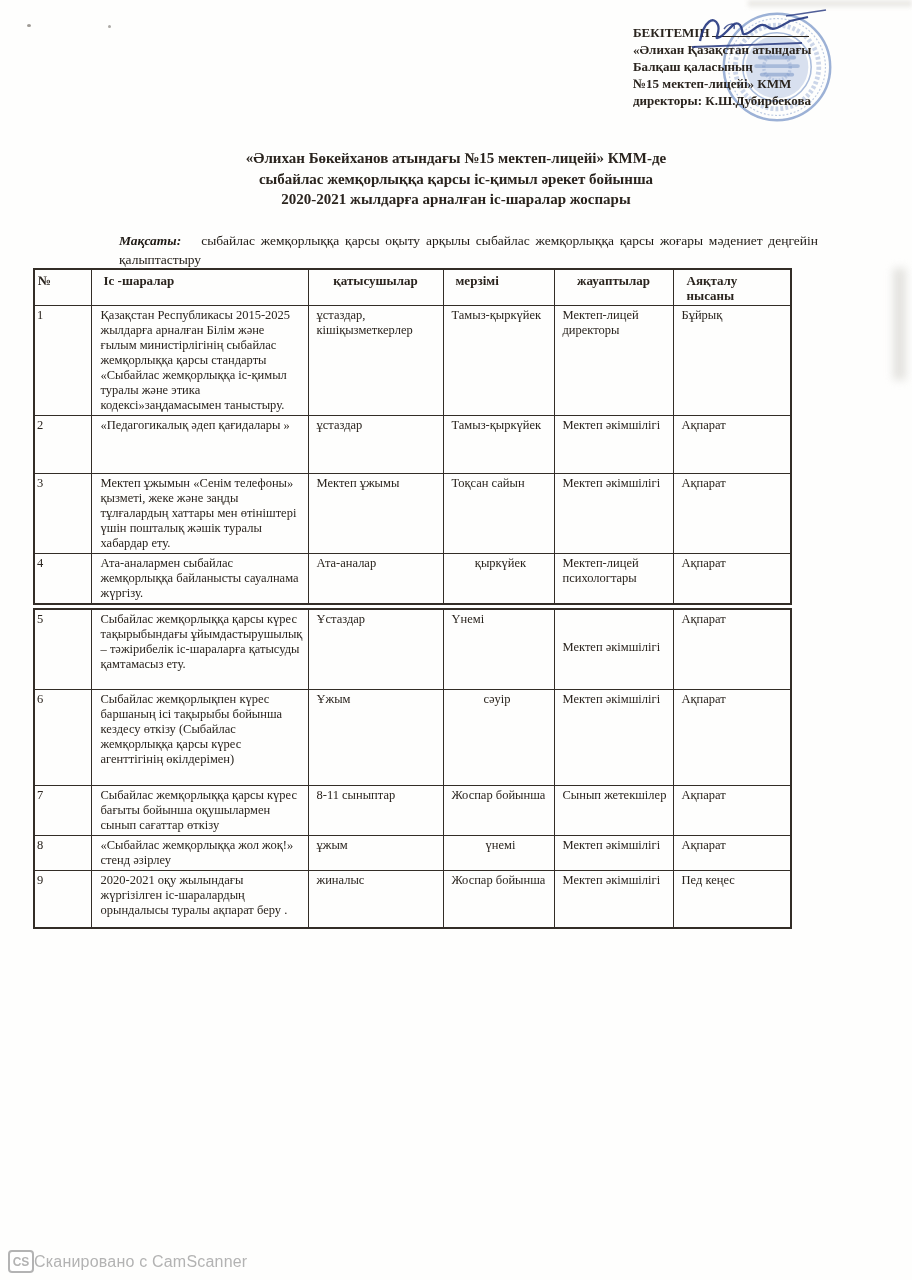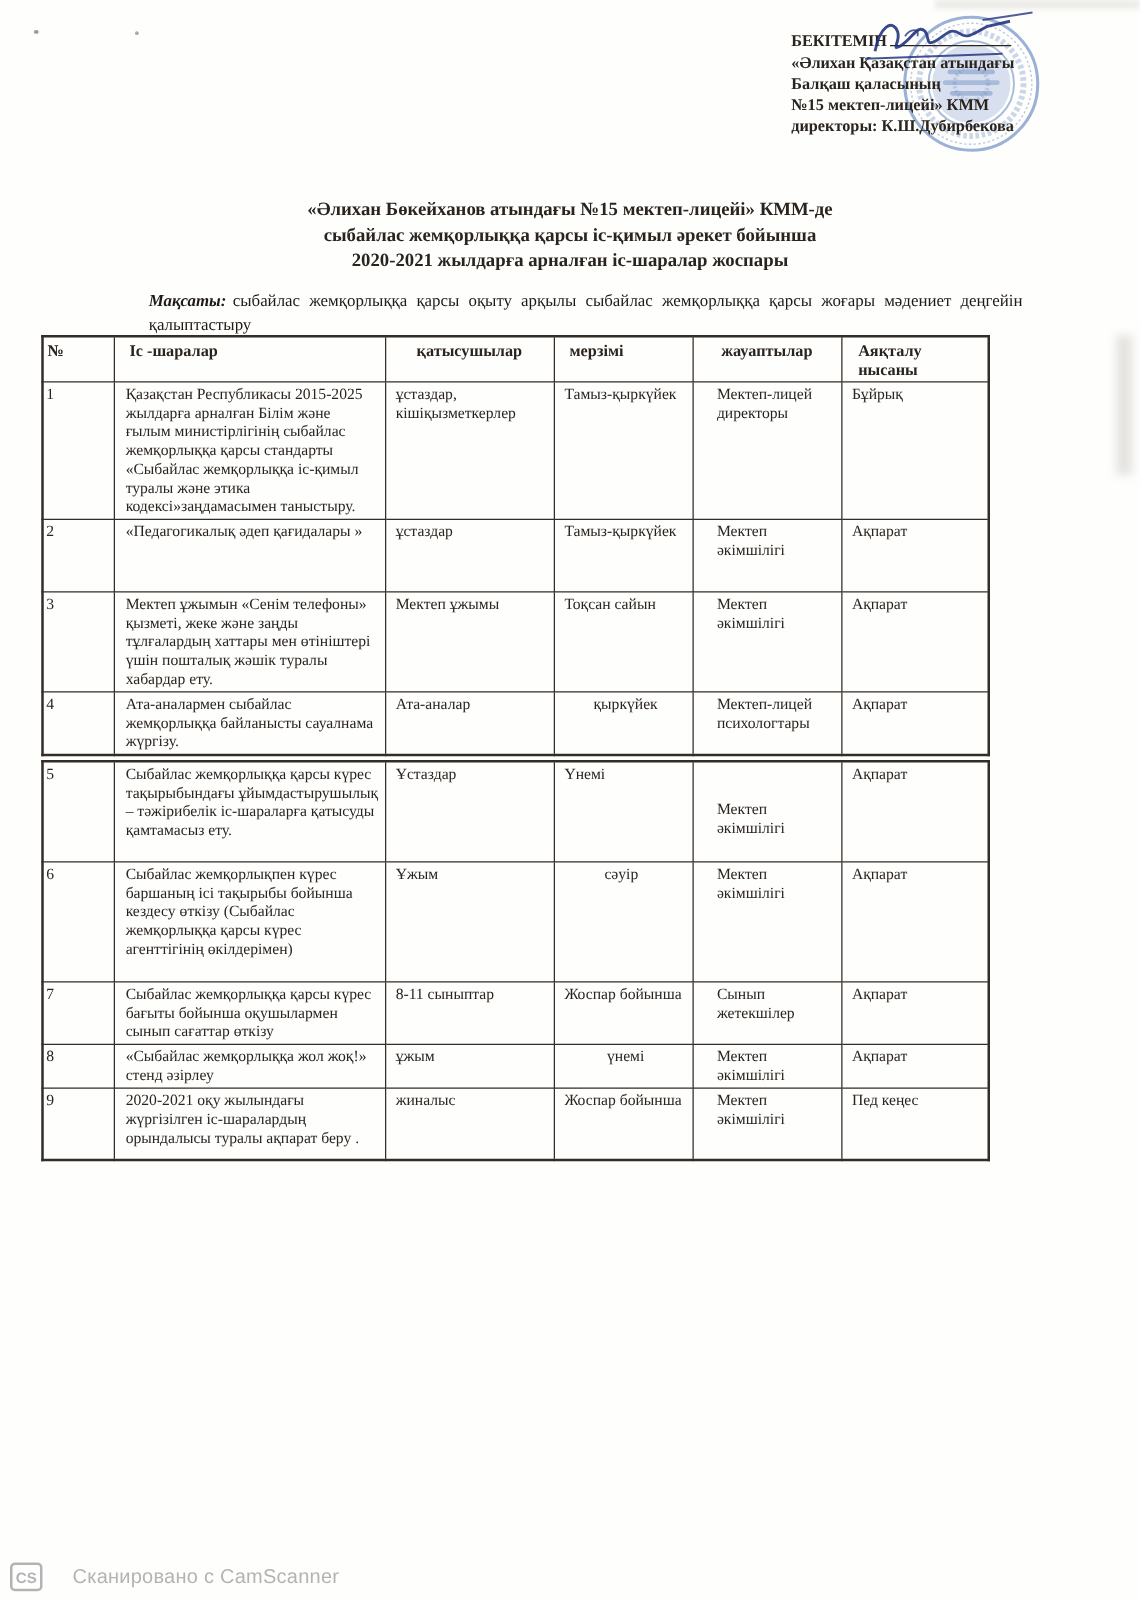--- a/index.html
+++ b/index.html
@@ -21,65 +21,65 @@
 
   
   .approval{position:absolute;left:633px;top:24px;width:272px;font-size:13px;font-weight:bold;line-height:17px;z-index:2;}
   .appr-line1{white-space:nowrap;position:relative;z-index:3;}
   .sig-line{display:inline-block;width:97px;border-bottom:1.6px solid #2a241e;height:11px;margin-left:2px;}
   .appr-line{position:relative;z-index:3;}
   .stamp{position:absolute;left:87px;top:-14px;width:114px;height:114px;z-index:1;}
   .signature{position:absolute;left:57px;top:-17px;width:138px;height:48px;z-index:4;}
 
   
-  .title{position:absolute;left:0;top:158px;width:912px;text-align:center;font-size:15px;font-weight:bold;line-height:20.5px;z-index:2;}
+  .title{position:absolute;left:0;top:148px;width:912px;text-align:center;font-size:15px;font-weight:bold;line-height:20.5px;z-index:2;}
 
   
   .purpose{position:absolute;left:119px;top:231px;width:699px;font-size:13.5px;line-height:19px;text-align:justify;color:#1f1a15;}
-  .purpose .lbl{font-weight:bold;font-style:italic;margin-right:5px;}
+  .purpose .lbl{font-weight:bold;font-style:italic;margin-right:20px;}
 
   
   table{border-collapse:collapse;table-layout:fixed;position:absolute;left:33px;width:757px;background:transparent;}
   #table1{top:268px;}
   #table2{top:608px;}
   table,th,td{border:1.4px solid #332d27;}
   #table1{border-width:2px;}
   #table2{border-width:2px;}
   th{font-size:13px;font-weight:bold;text-align:left;vertical-align:top;padding:3px 4px 2px 4px;height:24px;}
   th:nth-child(1){padding-left:3px;}
   th:nth-child(2){padding-left:12px;}
   th:nth-child(3){text-align:center;}
   th:nth-child(4){padding-left:12px;}
   th:nth-child(5){text-align:center;margin-left:12px;}
   th:nth-child(6){padding-left:13px;line-height:15px;}
   td{font-size:12.5px;line-height:15px;vertical-align:top;padding:2px 4px 2px 5px;overflow:hidden;}
   td:nth-child(1){padding-left:2px;}
   td:nth-child(2){padding-left:9px;}
   td:nth-child(3){padding-left:8px;}
   td:nth-child(4){padding-left:8px;}
-  td:nth-child(5){padding-left:19px;}
+  td:nth-child(5){padding-left:8px;}
   td:nth-child(6){padding-left:8px;}
   
   #table1 tbody tr:nth-child(1){height:104px;}
   #table1 tbody tr:nth-child(2){height:58px;}
   #table1 tbody tr:nth-child(3){height:74px;}
   #table1 tbody tr:nth-child(4){height:46px;}
   #table2 tbody tr:nth-child(1){height:80px;}
   #table2 tbody tr:nth-child(2){height:96px;}
   #table2 tbody tr:nth-child(3){height:42px;}
   #table2 tbody tr:nth-child(4){height:28px;}
   #table2 tbody tr:nth-child(5){height:58px;}
   
   #table1 tbody tr:nth-child(4) td:nth-child(4){text-align:center;}
   #table2 tbody tr:nth-child(1) td:nth-child(5){padding-top:30px;}
   #table2 tbody tr:nth-child(2) td:nth-child(4){padding-left:40px;}
   #table2 tbody tr:nth-child(4) td:nth-child(4){text-align:center;}
 
   
-  .footer{position:absolute;left:8px;top:1250px;display:flex;align-items:center;gap:24px;font-family:"Liberation Sans","DejaVu Sans",sans-serif;color:#b3b3b3;}
+  .footer{position:absolute;left:8px;top:1250px;display:flex;align-items:center;gap:0;font-family:"Liberation Sans","DejaVu Sans",sans-serif;color:#b3b3b3;}
   .cs-badge{width:22px;height:19px;border:2px solid #b3b3b3;border-radius:4px;display:flex;align-items:center;justify-content:center;font-size:12px;font-weight:bold;color:#b3b3b3;background:#fff;}
   .footer-text{font-size:16px;letter-spacing:.2px;}
 </style>
 </head>
 <body>
 
 <div class="page">
 
   <div class="dot-a"></div>
   <div class="dot-b"></div>

